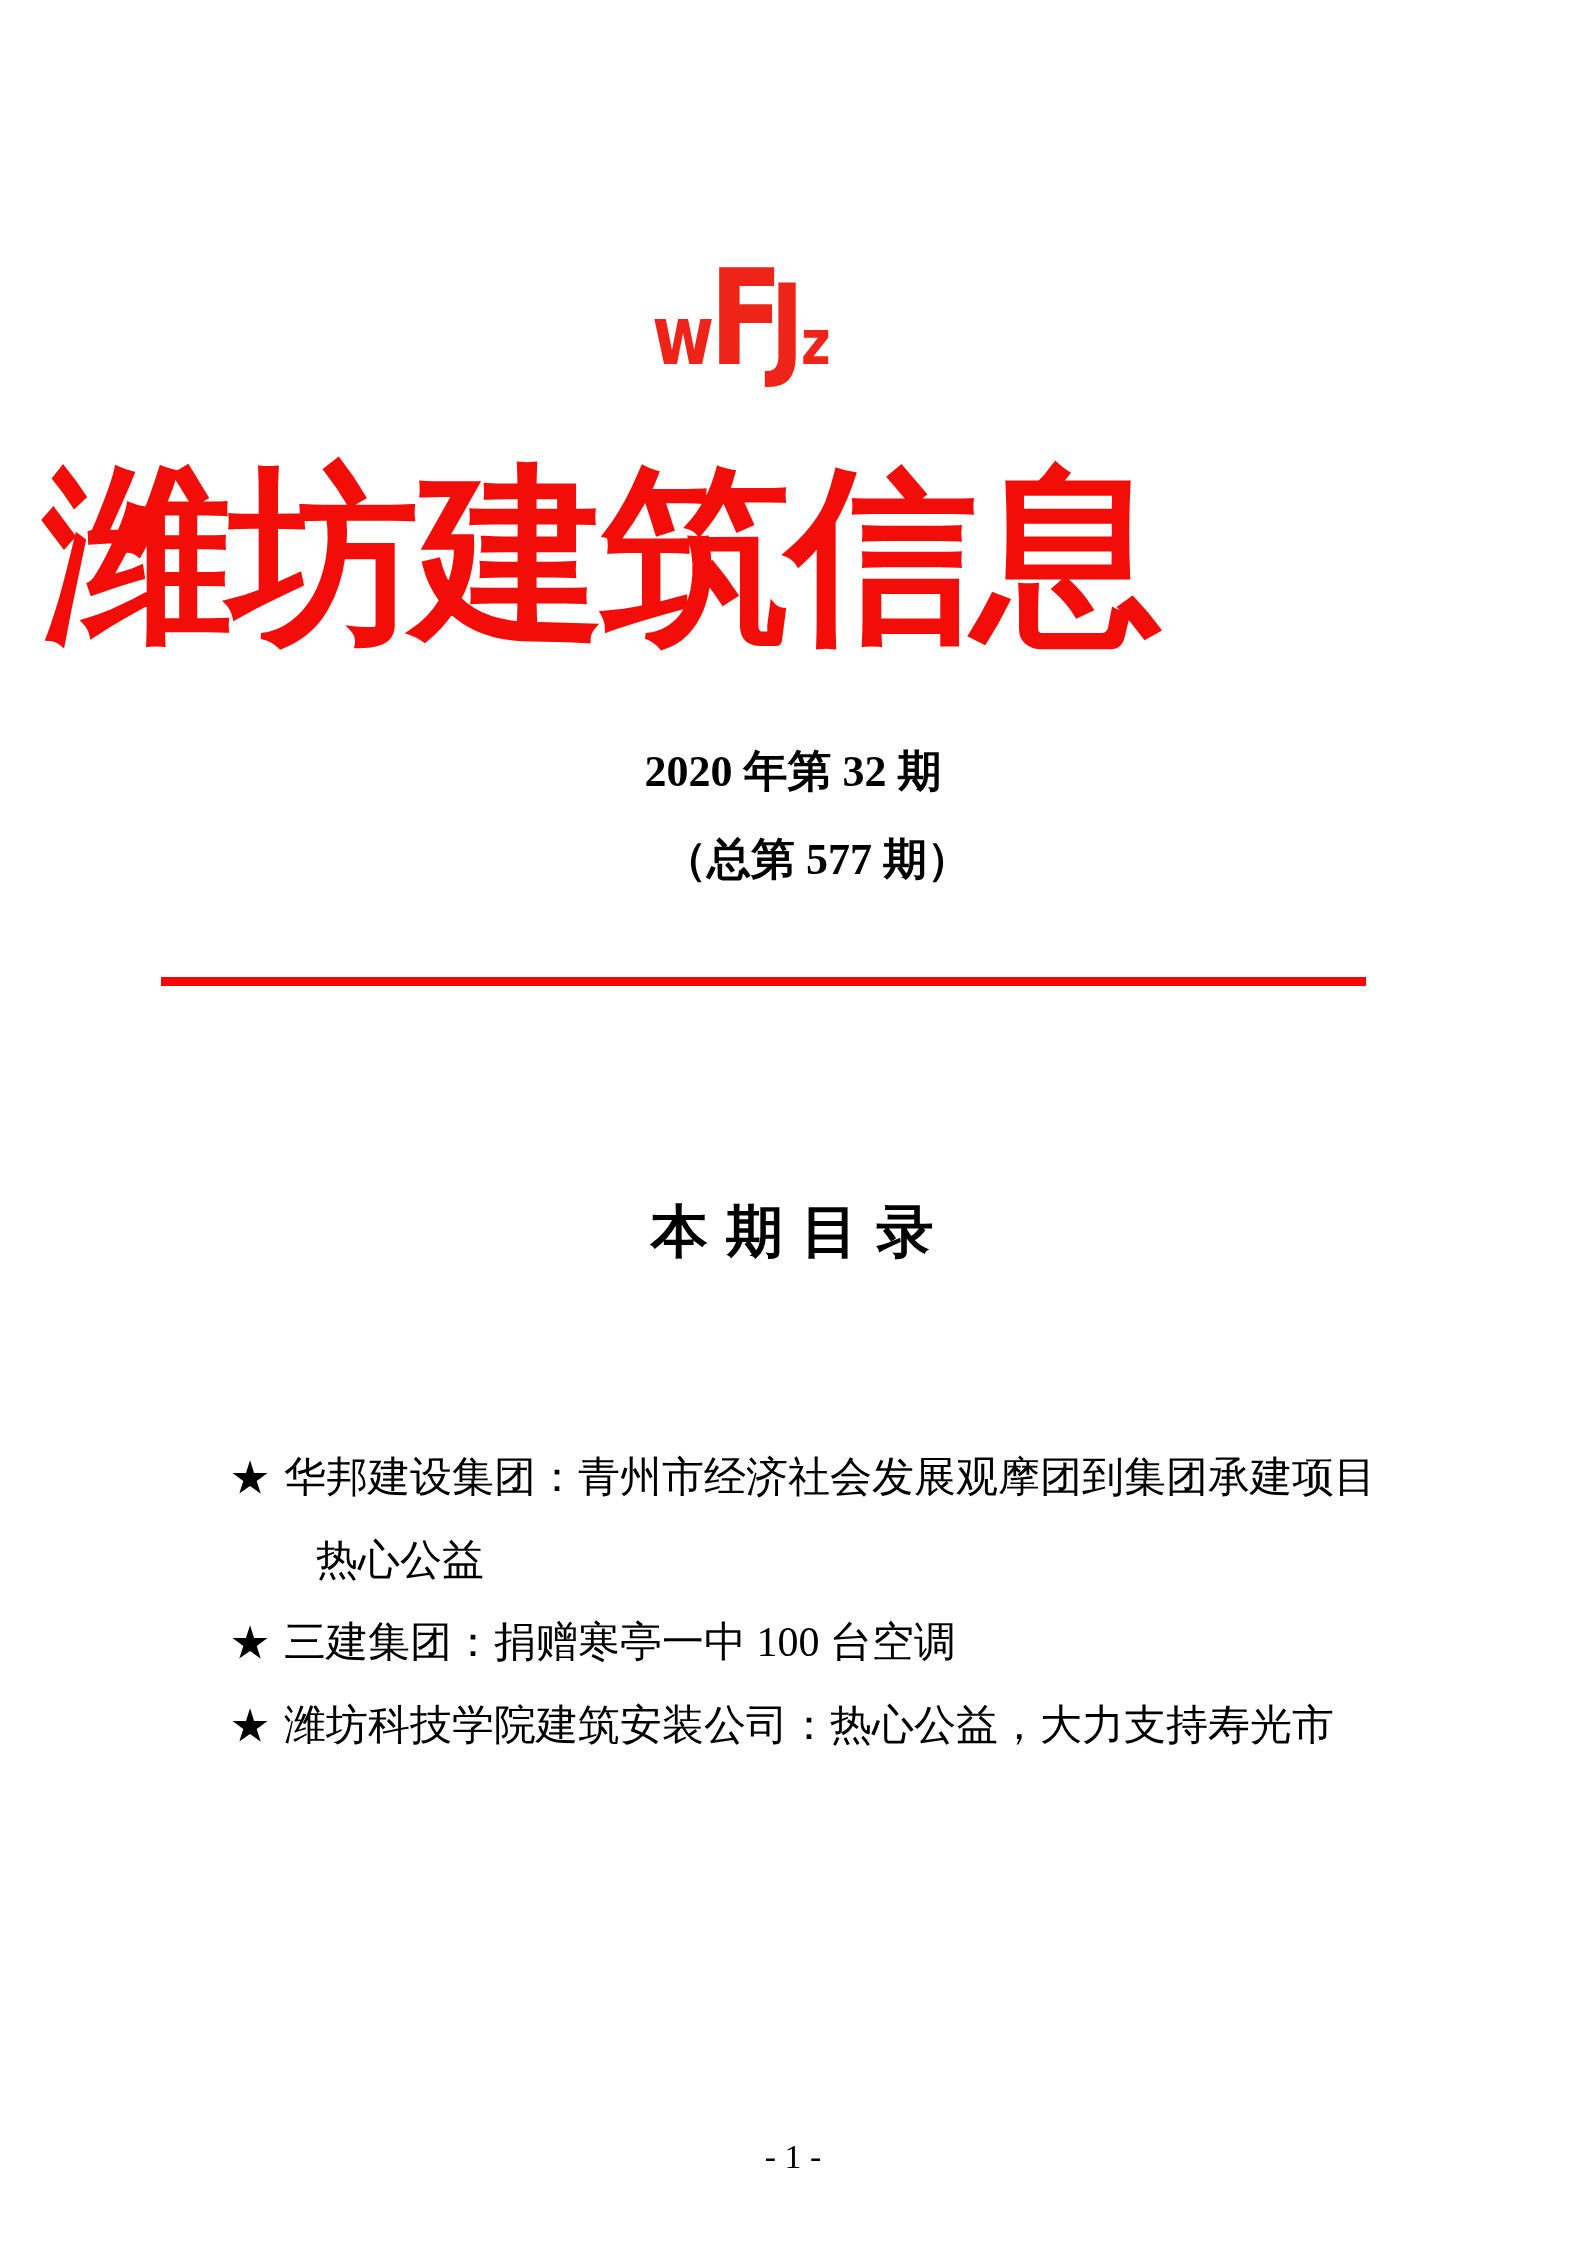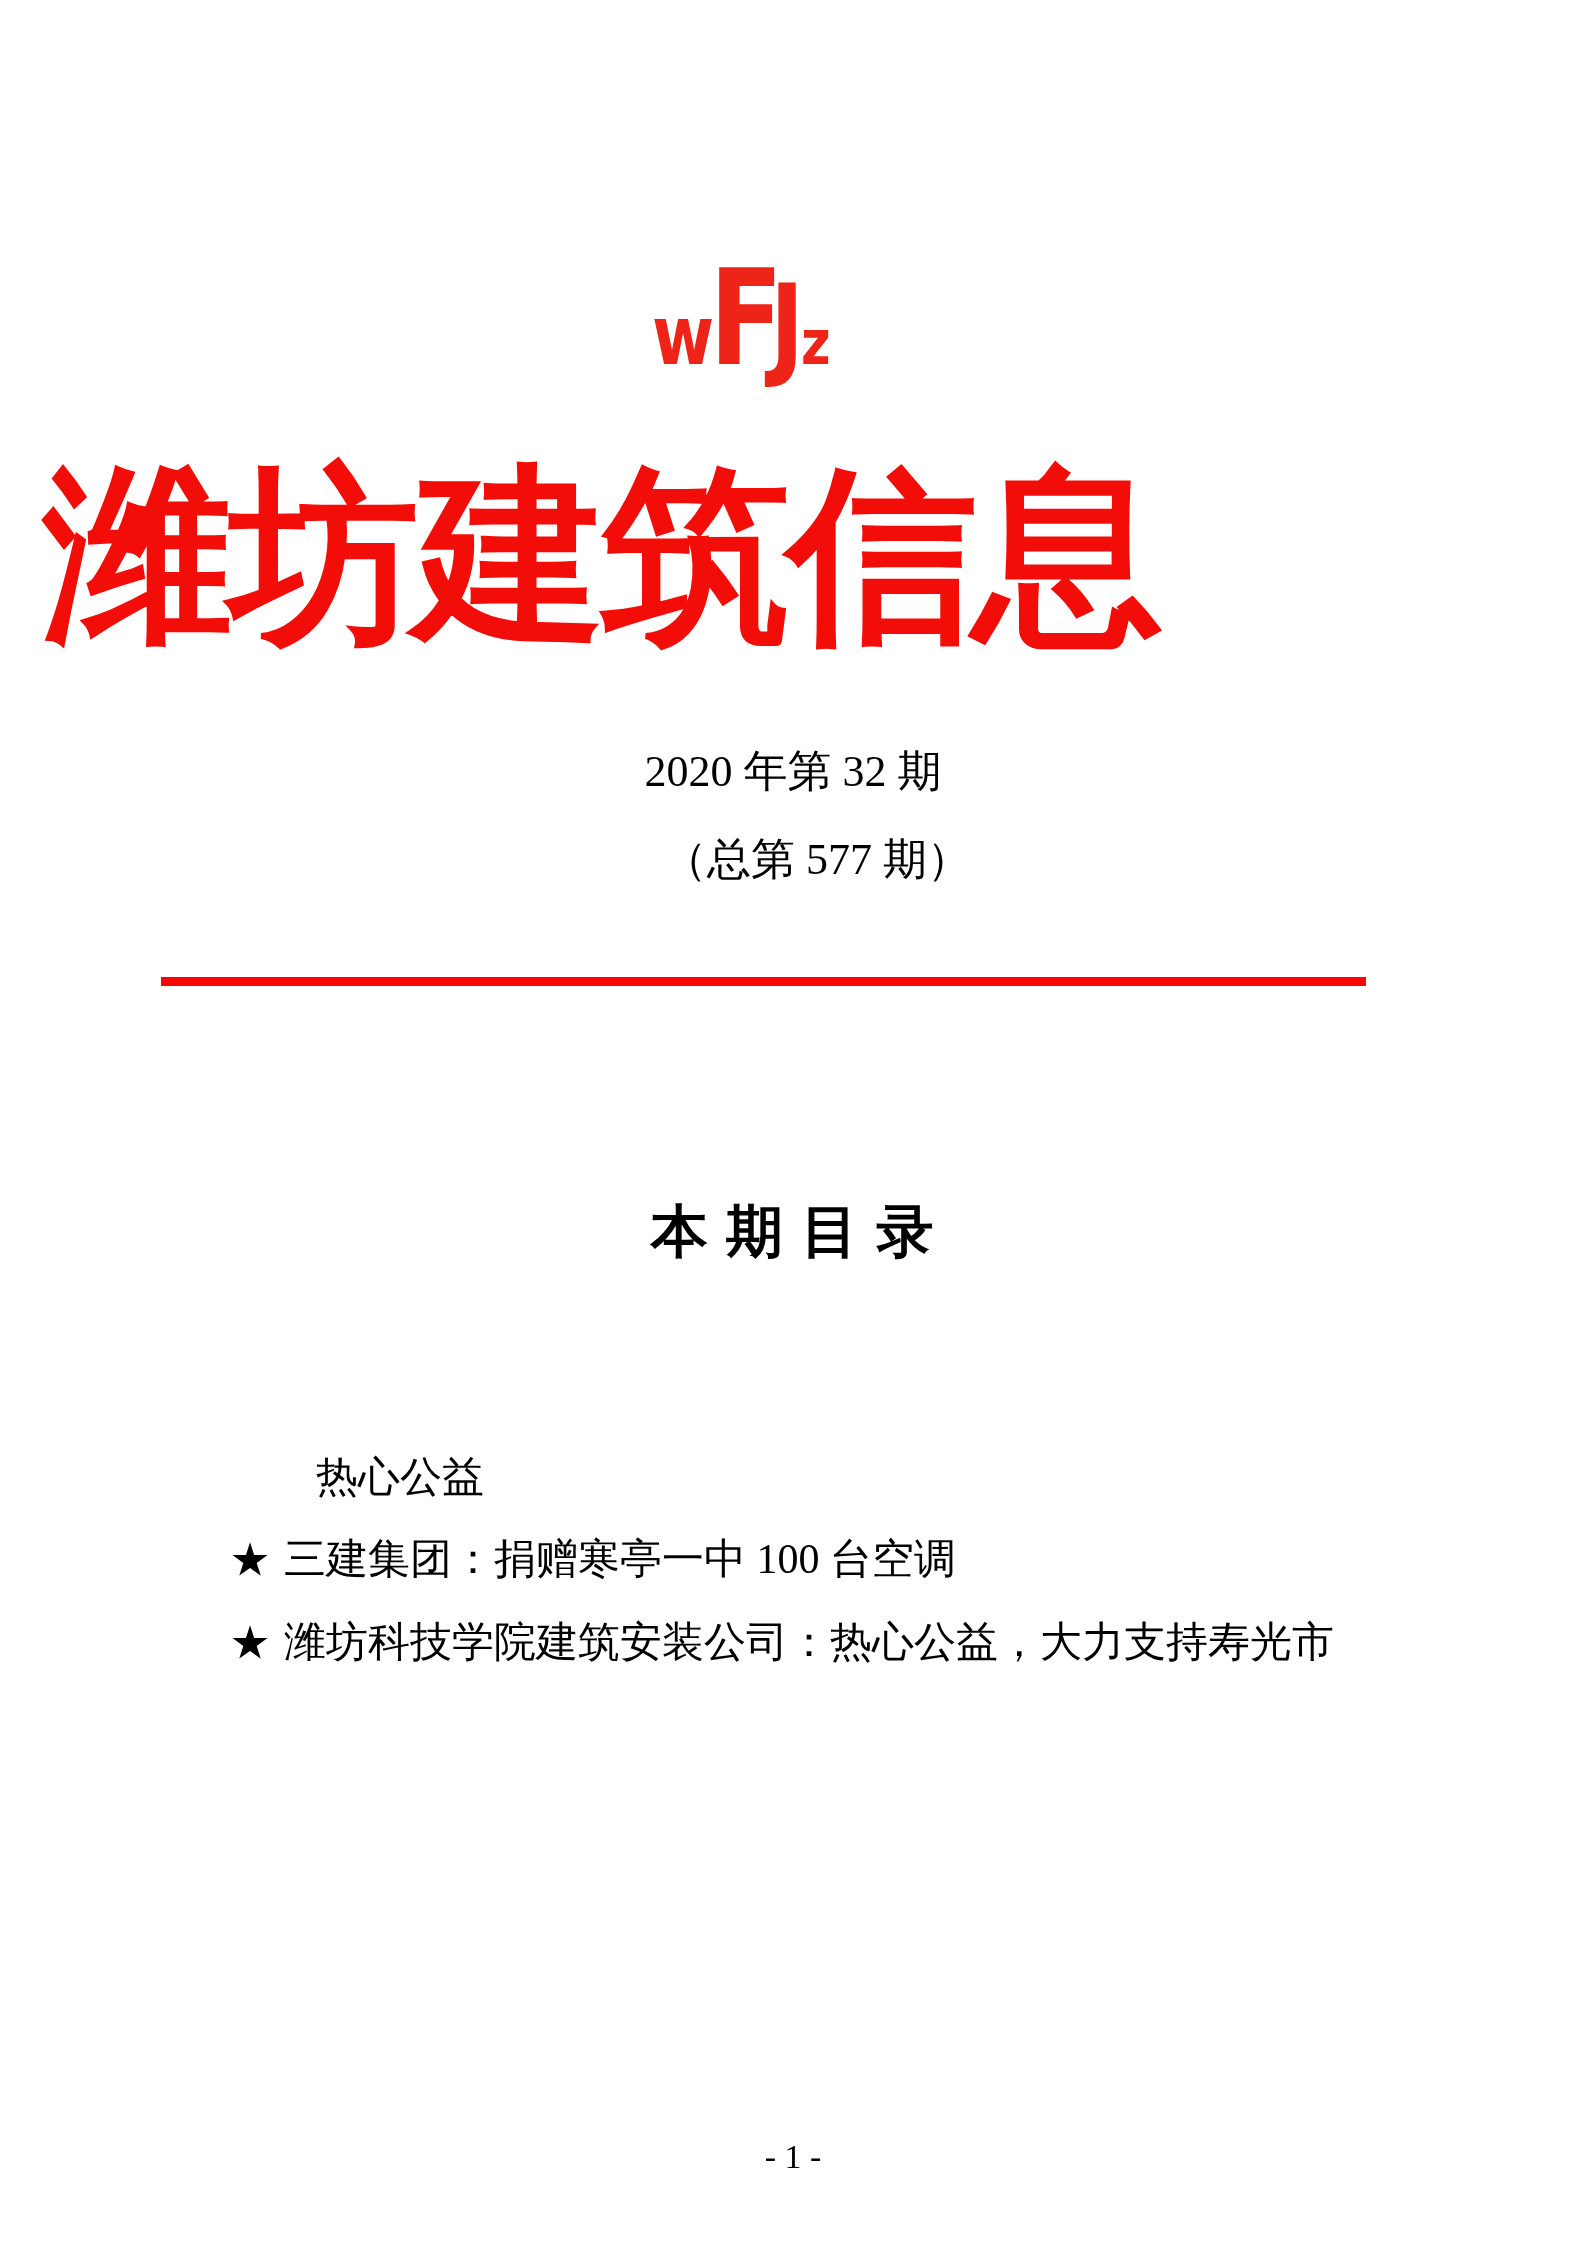--- a/index.html
+++ b/index.html
@@ -27,21 +27,21 @@
   
   .title{
     position:absolute;left:43px;top:462px;width:1500px;margin:0;
     font-size:190px;font-weight:bold;
     letter-spacing:-4px;line-height:1;color:#f30d08;
     font-family:"Liberation Serif","DejaVu Serif",serif;
     white-space:nowrap;
   }
   .issue-line{
     position:absolute;left:0;width:1586px;text-align:center;
-    font-size:44px;line-height:1;
+    font-size:44px;line-height:1;font-weight:bold;
   }
   .issue-no{top:750px;}
   .issue-total{top:838px;margin-left:24px;}
   
   .pubbar{
     position:absolute;left:190px;top:924px;width:1120px;
     display:flex;justify-content:space-between;align-items:baseline;
     line-height:1;font-size:42px;
   }
   .rule{
@@ -84,20 +84,23 @@
   <div class="issue-line issue-no">2020 年第 32 期</div>
   <div class="issue-line issue-total">（总第 577 期）</div>
 
   <div class="rule"></div>
 
   <h2 class="toc-heading">本 期 目 录</h2>
 
   <div class="toc">
 
     <div class="toc-item">
+      <div class="toc-line">
+        <span class="star">★</span><span class="toc-text">华邦建设集团：青州市经济社会发展观摩团到集团承建项目</span>
+      </div>
       <div class="toc-line cont">热心公益</div>
     </div>
 
     <div class="toc-item">
       <div class="toc-line">
         <span class="star">★</span><span class="toc-text">三建集团：捐赠寒亭一中 100 台空调</span>
       </div>
     </div>
 
     <div class="toc-item">

